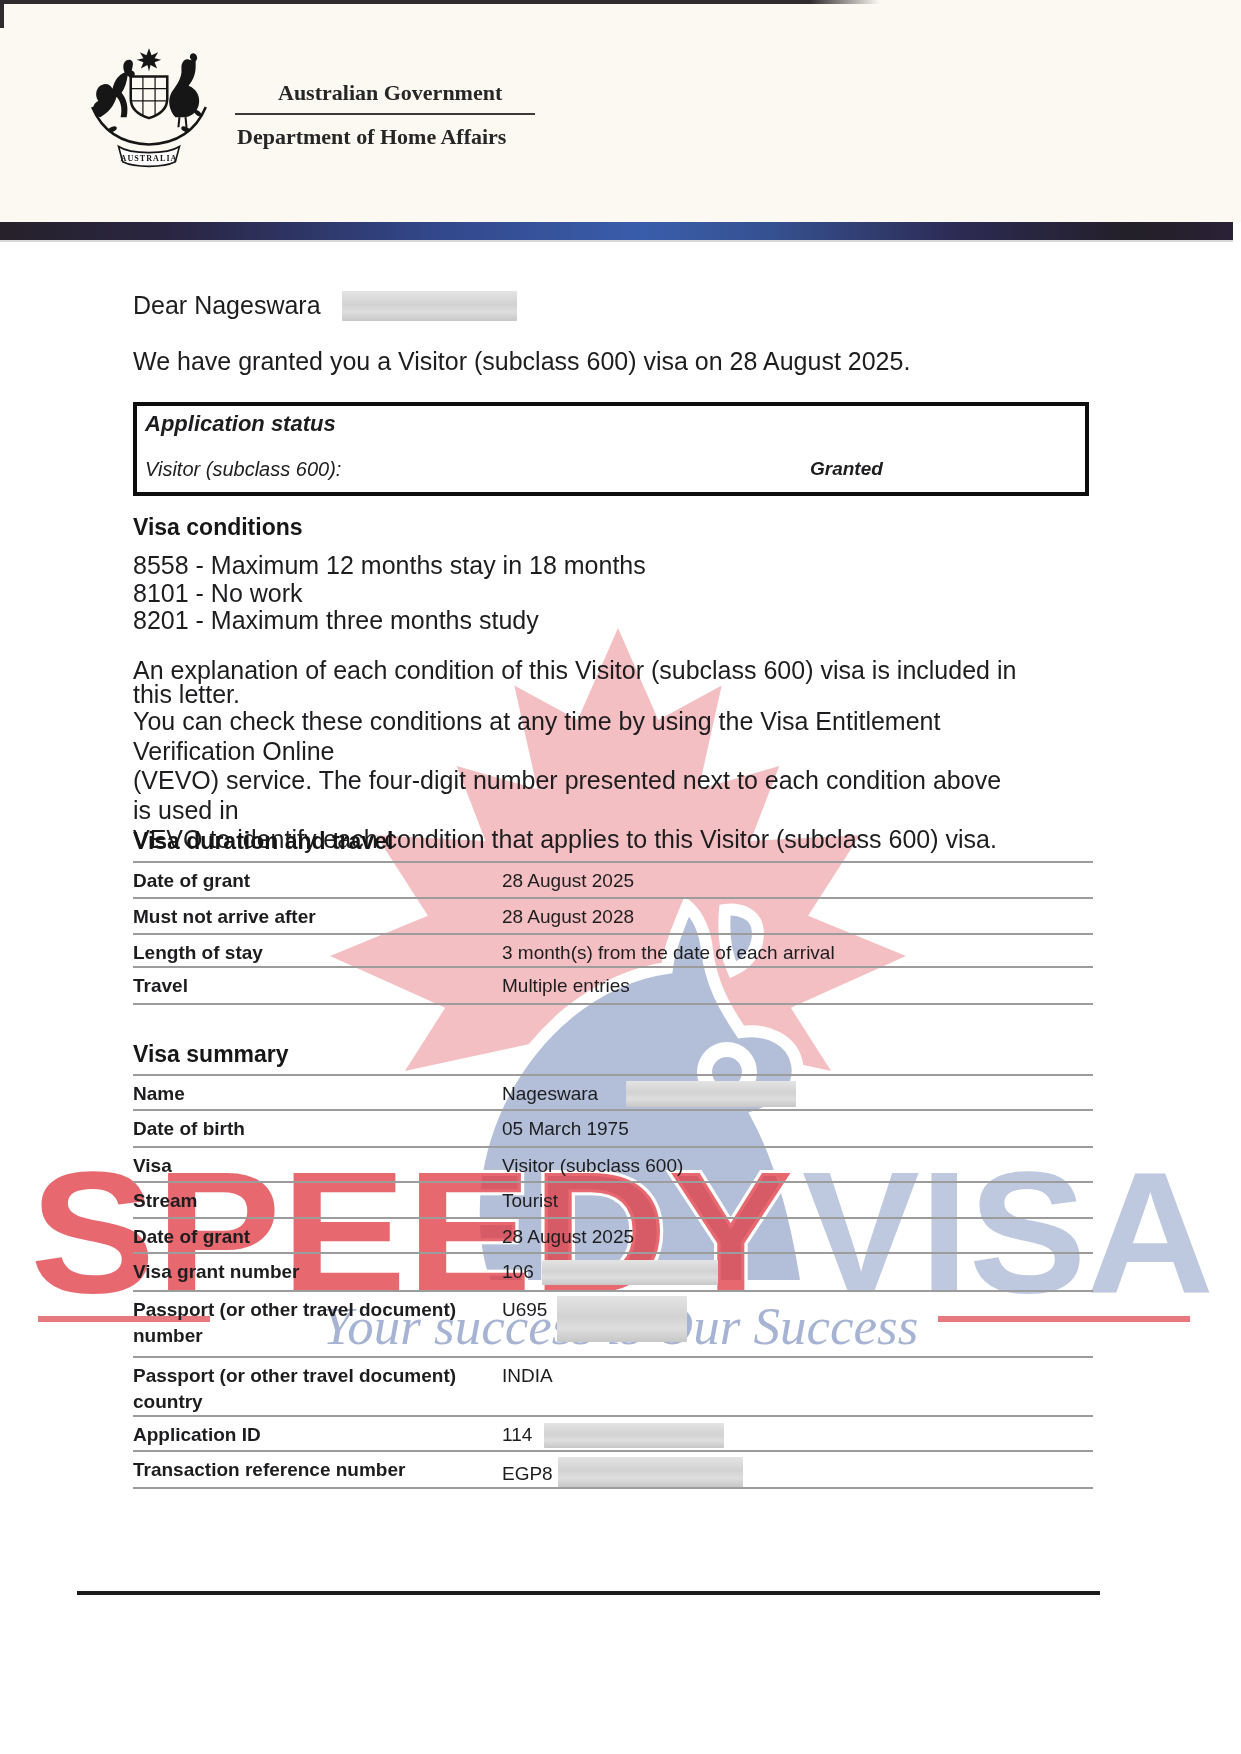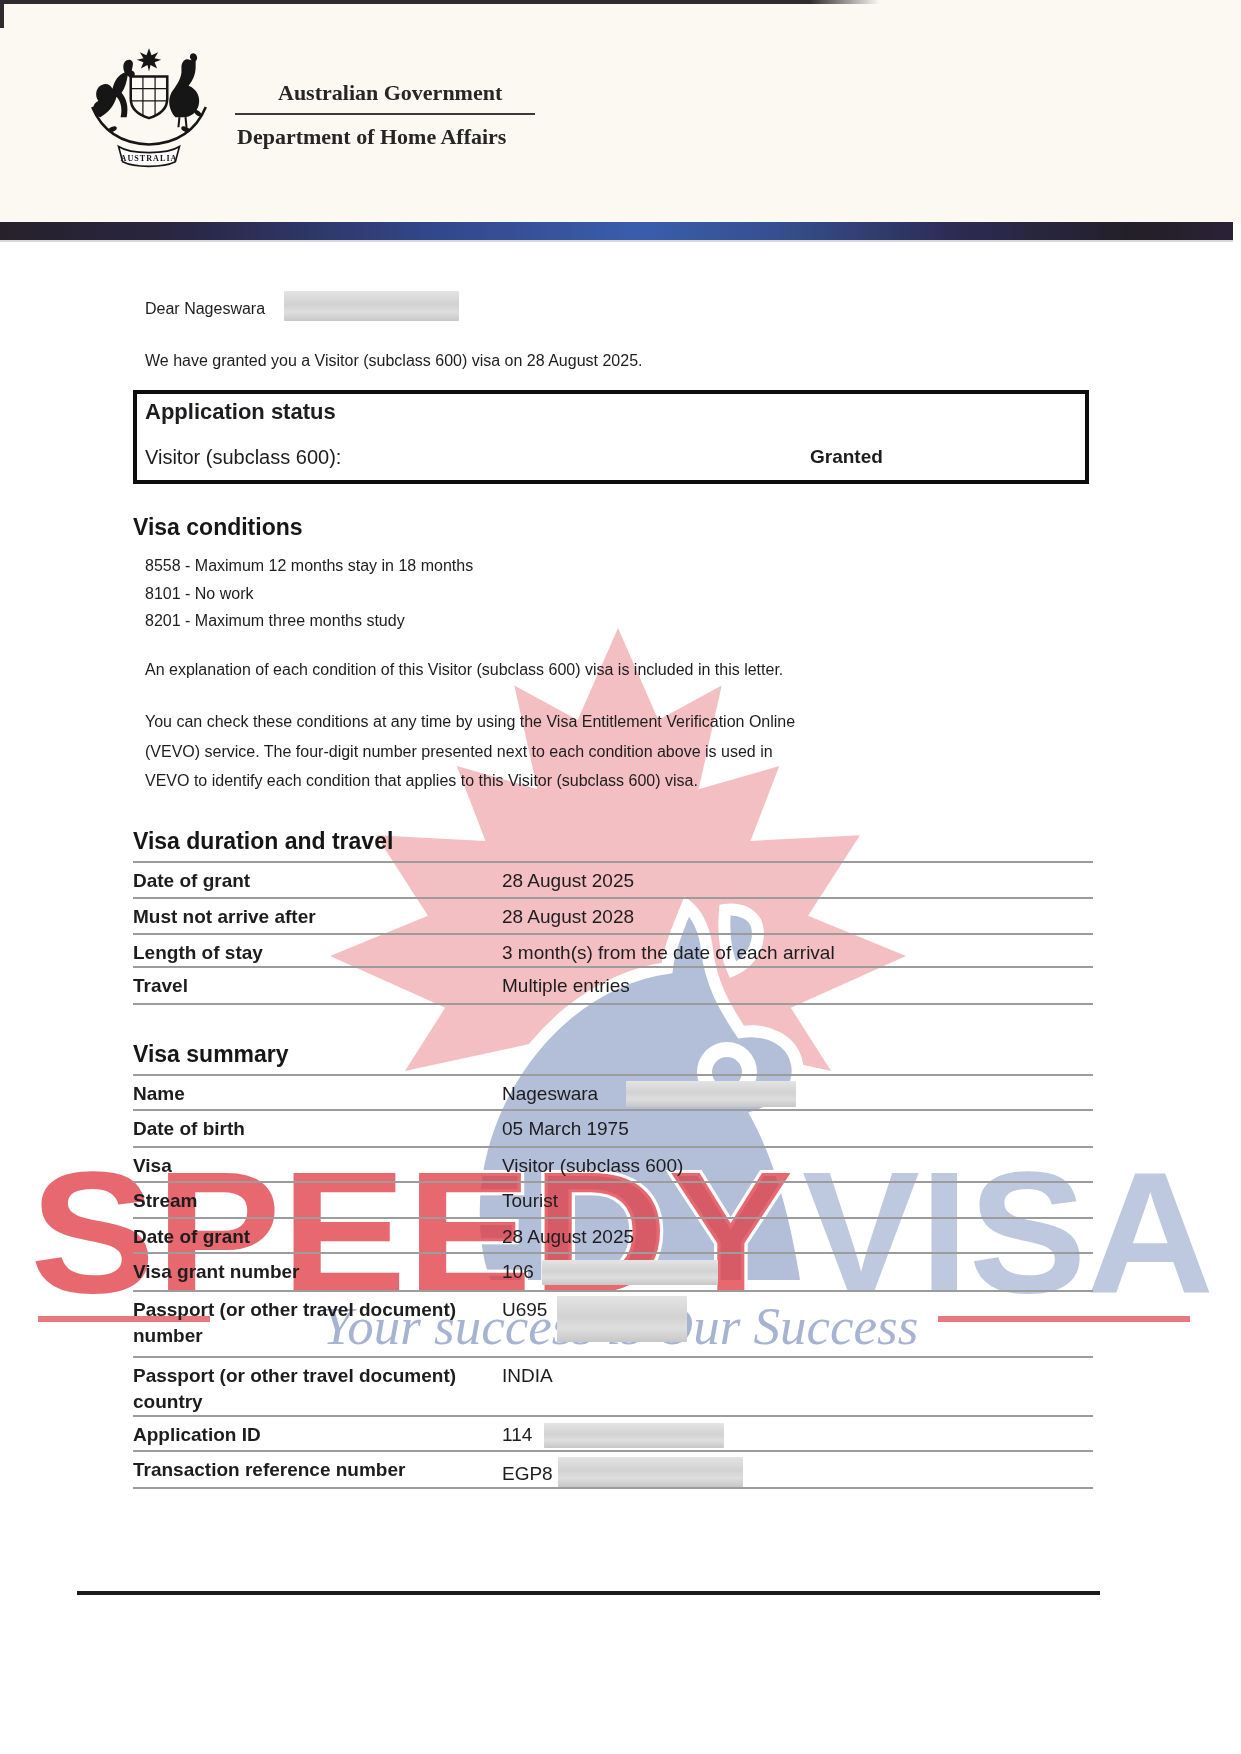--- a/index.html
+++ b/index.html
@@ -31,26 +31,26 @@
   .wm-leaf{position:absolute;left:330px;top:628px;width:576px;height:610px;}
   .wm-roo{position:absolute;left:425px;top:888px;width:440px;height:405px;}
   .wm-brand{position:absolute;left:0;top:1104px;width:1241px;height:240px;}
   .wm-tagline{position:absolute;left:0;top:1296px;width:1241px;text-align:center;
     font-family:"Liberation Serif",serif;font-style:italic;font-size:53px;color:#a6b3d2;}
   .wm-dash{position:absolute;height:6px;background:#e0565e;opacity:.8;top:1316px;}
   .wm-dash.l{left:38px;width:172px;}
   .wm-dash.r{left:938px;width:252px;}
   
   .content{position:absolute;left:0;top:0;width:100%;height:100%;z-index:1;}
-  .blk{position:absolute;left:133px;font-size:16px;line-height:24px;color:#1d1d1f;margin-left:12px;}
+  .blk{position:absolute;left:133px;font-size:25px;line-height:24px;color:#1d1d1f;}
   .h2{position:absolute;left:133px;font-size:23px;font-weight:bold;color:#161616;}
   .redact{display:inline-block;background:linear-gradient(180deg,#e4e4e4 0%,#d2d2d2 45%,#dedede 70%,#c7c7c7 100%);
     border-radius:1px;vertical-align:-7px;}
-  .status-box{position:absolute;left:133px;top:390px;width:948px;height:86px;
-    border:4px solid #0d0d0d;background:transparent;}
+  .status-box{position:absolute;left:133px;top:402px;width:948px;height:86px;
+    border:4px solid #0d0d0d;background:transparent;font-style:italic;}
   .status-title{position:absolute;left:8px;top:5px;font-size:22px;font-weight:bold;}
   .status-label{position:absolute;left:8px;top:52px;font-size:20px;}
   .status-value{position:absolute;left:673px;top:52px;font-size:19px;font-weight:bold;text-align:right;}
   ul.cond{list-style:none;margin:0;padding:0;}
   ul.cond li{line-height:27.5px;}
   .pre{white-space:pre-line;}
   table.kv{position:absolute;left:133px;width:960px;border-collapse:collapse;
     border-bottom:2px solid #9c9c9c;table-layout:fixed;}
   table.kv td{border-top:2px solid #9c9c9c;vertical-align:top;padding:5px 0 0 0;
     font-size:19px;line-height:26px;}

